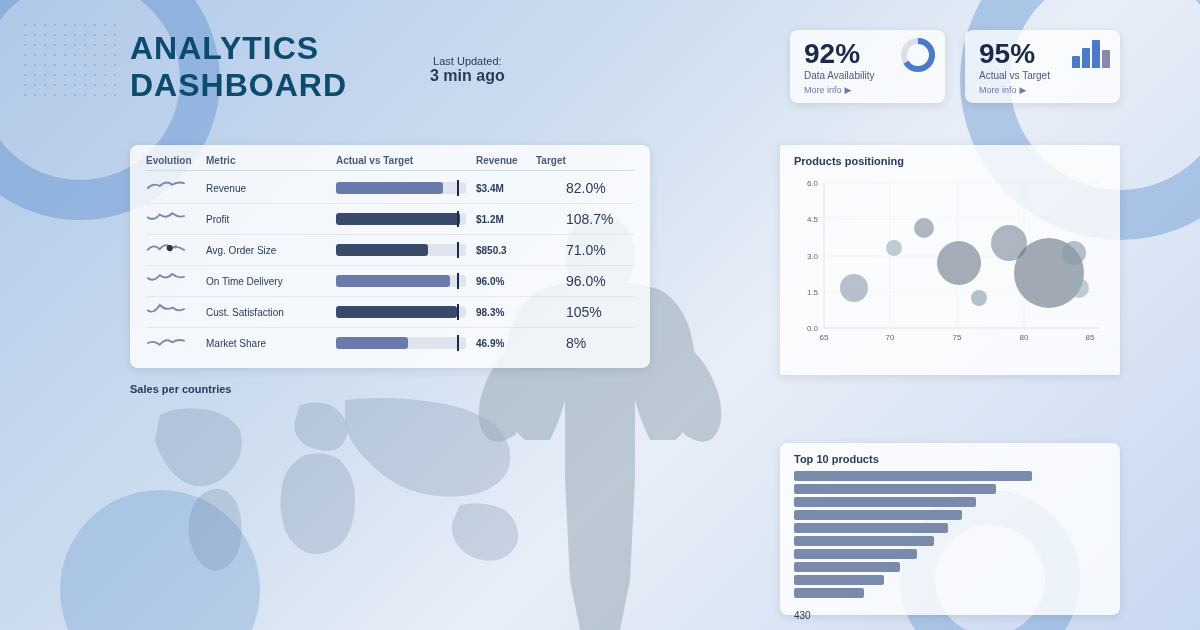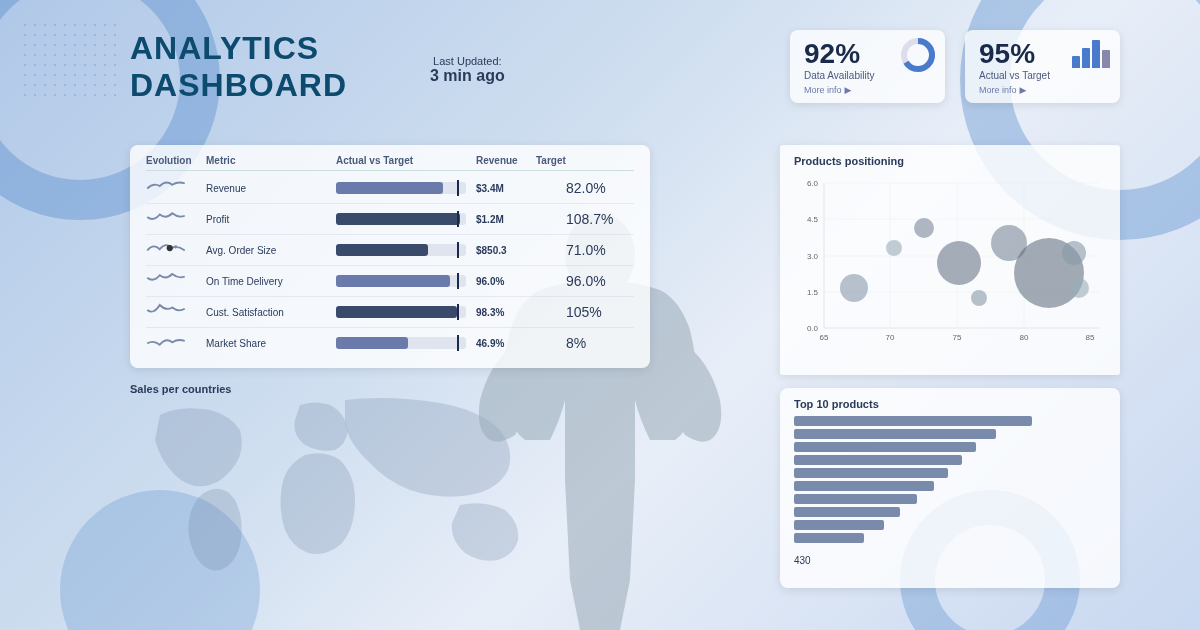--- a/index.html
+++ b/index.html
@@ -243,28 +243,28 @@
       left: 130px;
       z-index: 4;
       font-size: 11px;
       color: #2a3a5a;
       font-weight: 600;
     }
 
     
     .top10-panel {
       position: absolute;
-      bottom: 42px;
+      bottom: 15px;
       right: 80px;
       z-index: 4;
       background: rgba(255,255,255,0.8);
       border-radius: 8px;
       padding: 10px 14px;
       width: 340px;
-      height: 200px;
+      height: 172px;
       box-shadow: 0 2px 10px rgba(0,0,0,0.1);
     }
     .top10-title {
       font-size: 11px;
       color: #2a3a5a;
       font-weight: 600;
       margin-bottom: 6px;
     }
     .top10-row {
       display: flex;

